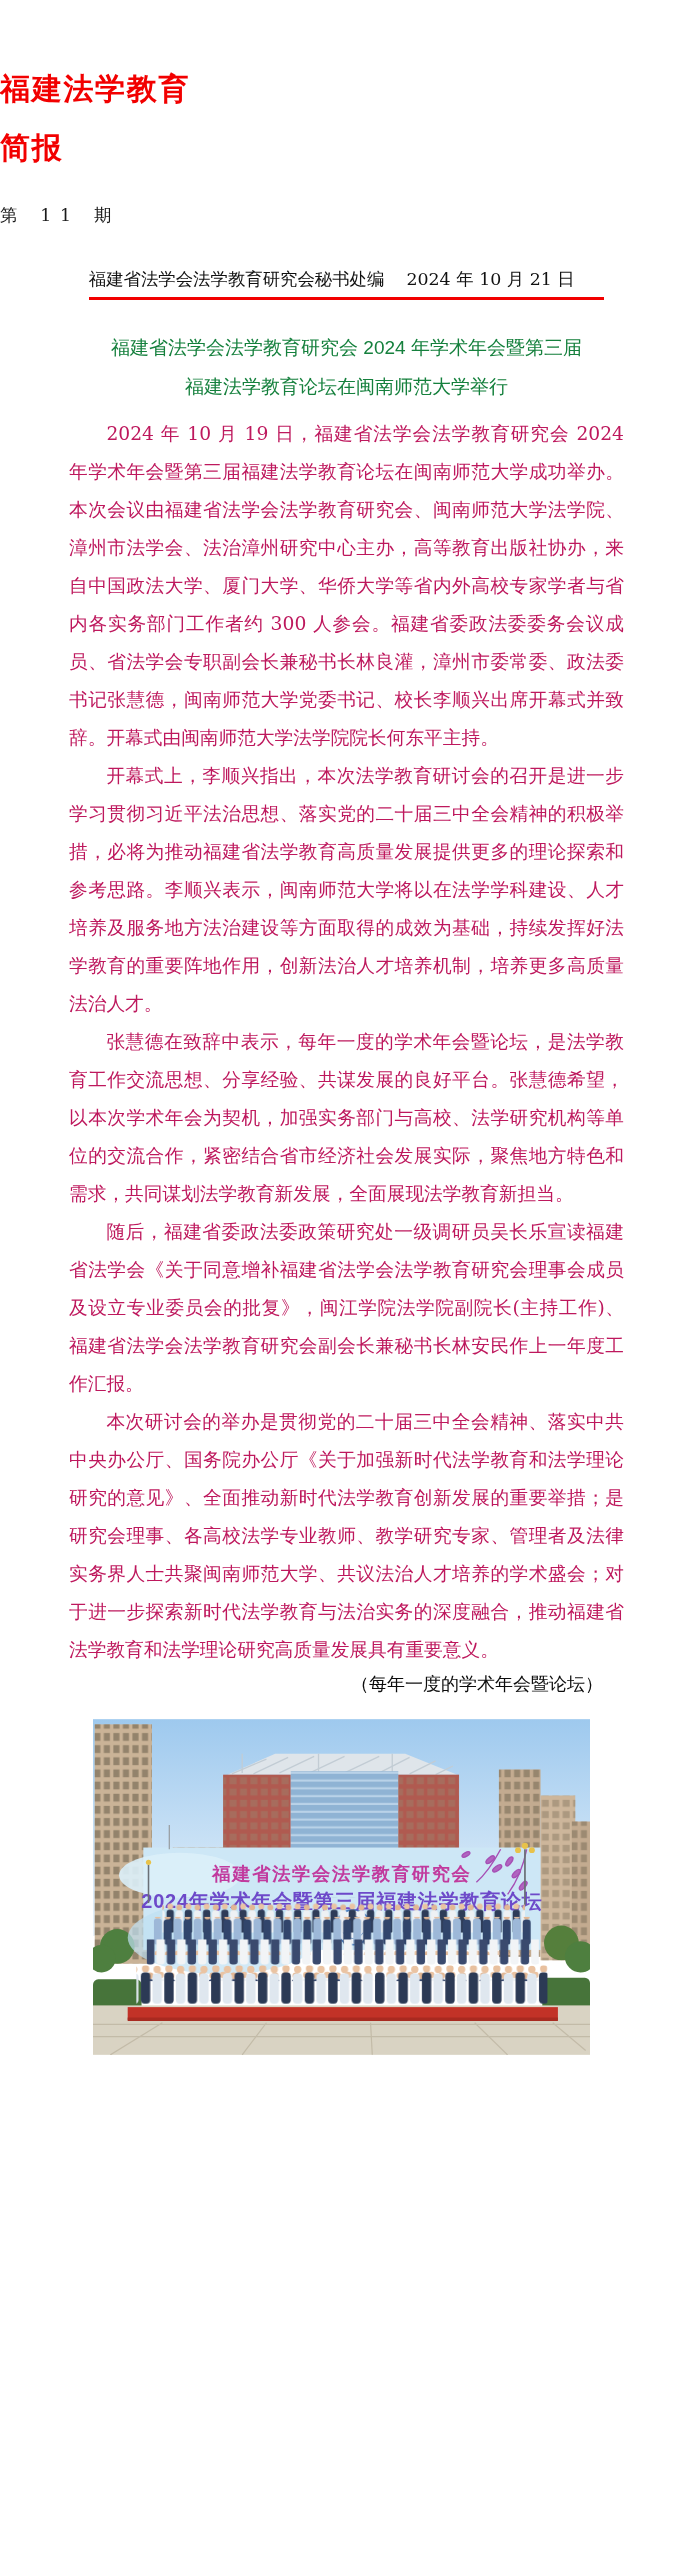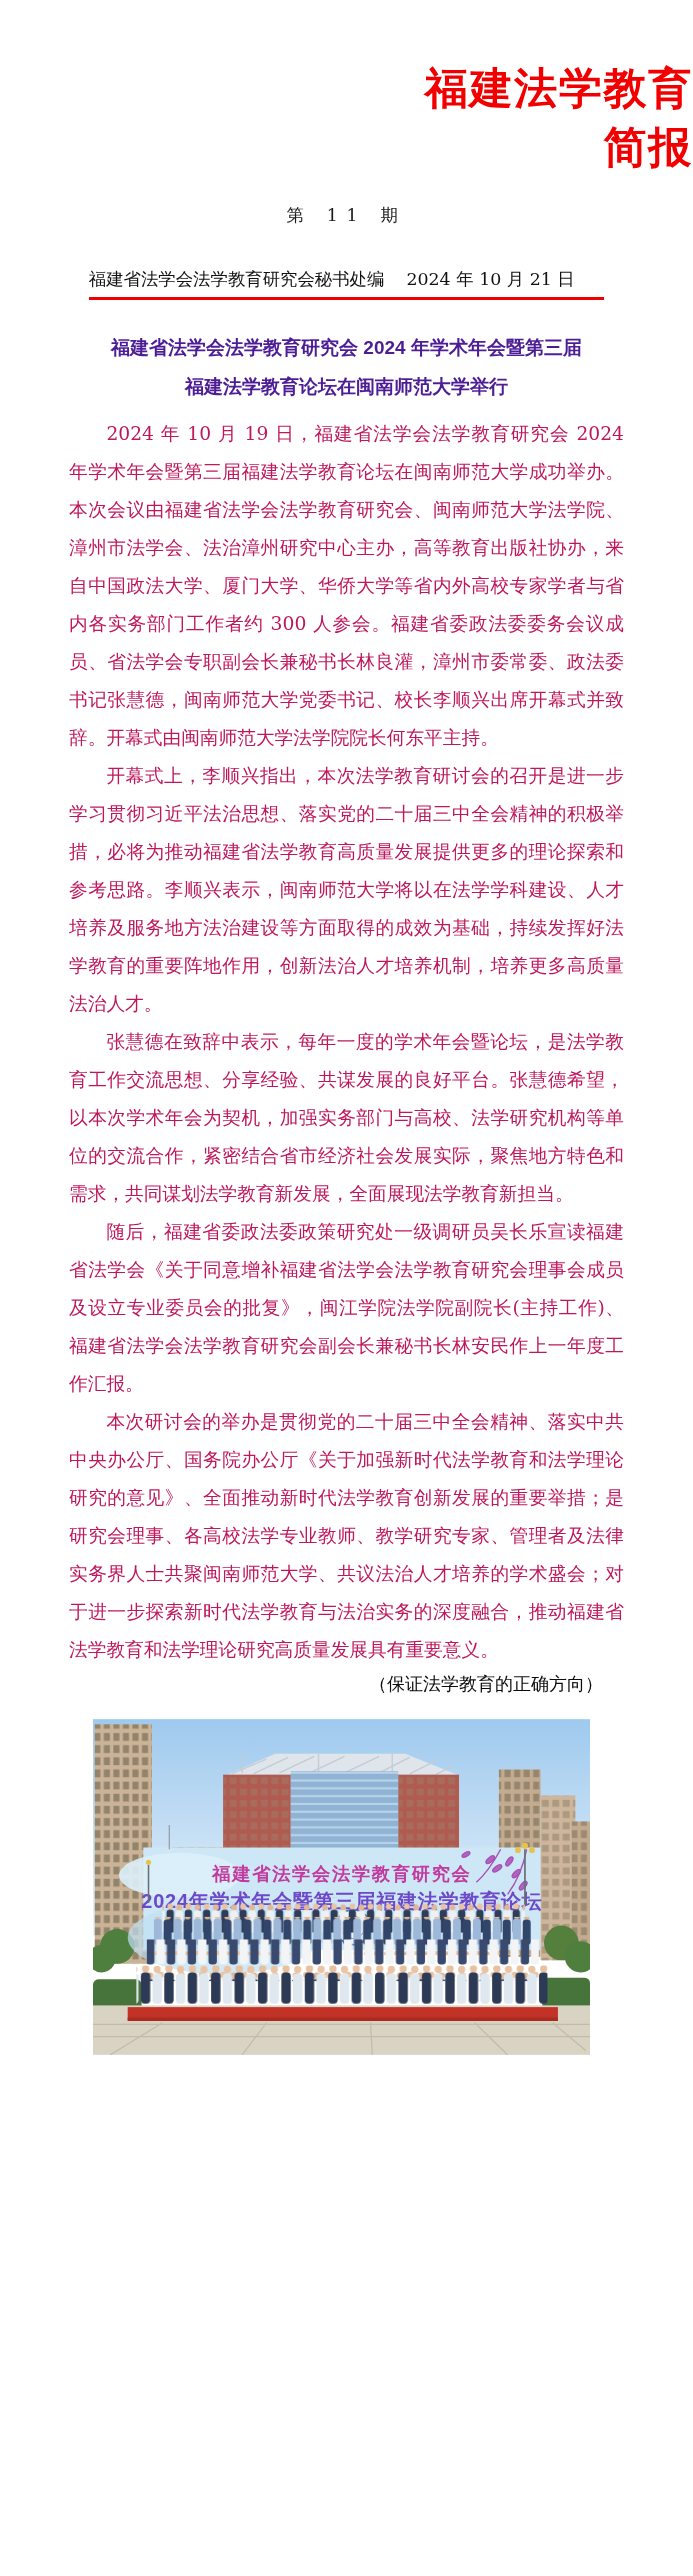--- a/index.html
+++ b/index.html
@@ -8,32 +8,31 @@
     width:693px;
     min-height:2576px;
     margin:0 auto;
     background:#ffffff;
     overflow:hidden;
   }
   
   .masthead{padding-top:59px;}
   .mast-title{
     margin:0;
-    text-align:right;
+    text-align:left;
     color:#f20000;
     font-family:"Liberation Sans",sans-serif;
     font-weight:bold;
-    font-size:43px;
+    font-size:30px;
     line-height:59px;
     letter-spacing:1.7px;
   }
   .mast-title span{display:block;}
   .issue{
     margin-top:26px;
-    text-align:center;
     font-family:"DejaVu Serif","Liberation Serif",serif;
     font-size:17.4px;
     letter-spacing:8.7px;
     color:#1a1a1a;
   }
   .pub-row{
     width:486px;
     margin:40px auto 0;
     padding:0 29.5px 6px 0;
     display:flex;
@@ -42,24 +41,24 @@
     font-size:17.4px;
     color:#111;
     border-bottom:3.5px solid #f20000;
   }
   
   .article{width:555px;margin:0 auto;}
   .art-title{
     margin:28px 0 8.7px;
     text-align:center;
     font-family:"Liberation Sans",sans-serif;
-    font-weight:bold;
+    font-weight:normal;
     font-size:19px;
     line-height:39px;
-    color:#4c1d95;
+    color:#15803d;
   }
   .art-title span{display:block;}
   .body-p{
     margin:0;
     font-family:"DejaVu Serif","Liberation Serif",serif;
     font-size:18.7px;
     line-height:38px;
     text-align:justify;
     text-indent:2em;
     color:#be185d;
@@ -113,21 +112,21 @@
       <span>福建省法学会法学教育研究会 2024 年学术年会暨第三届</span>
       <span>福建法学教育论坛在闽南师范大学举行</span>
     </h2>
 
     <p class="body-p">2024 年 10 月 19 日，福建省法学会法学教育研究会 2024 年学术年会暨第三届福建法学教育论坛在闽南师范大学成功举办。本次会议由福建省法学会法学教育研究会、闽南师范大学法学院、漳州市法学会、法治漳州研究中心主办，高等教育出版社协办，来自中国政法大学、厦门大学、华侨大学等省内外高校专家学者与省内各实务部门工作者约 300 人参会。福建省委政法委委务会议成员、省法学会专职副会长兼秘书长林良灌，漳州市委常委、政法委书记张慧德，闽南师范大学党委书记、校长李顺兴出席开幕式并致辞。开幕式由闽南师范大学法学院院长何东平主持。</p>
     <p class="body-p">开幕式上，李顺兴指出，本次法学教育研讨会的召开是进一步学习贯彻习近平法治思想、落实党的二十届三中全会精神的积极举措，必将为推动福建省法学教育高质量发展提供更多的理论探索和参考思路。李顺兴表示，闽南师范大学将以在法学学科建设、人才培养及服务地方法治建设等方面取得的成效为基础，持续发挥好法学教育的重要阵地作用，创新法治人才培养机制，培养更多高质量法治人才。</p>
     <p class="body-p">张慧德在致辞中表示，每年一度的学术年会暨论坛，是法学教育工作交流思想、分享经验、共谋发展的良好平台。张慧德希望，以本次学术年会为契机，加强实务部门与高校、法学研究机构等单位的交流合作，紧密结合省市经济社会发展实际，聚焦地方特色和需求，共同谋划法学教育新发展，全面展现法学教育新担当。</p>
     <p class="body-p">随后，福建省委政法委政策研究处一级调研员吴长乐宣读福建省法学会《关于同意增补福建省法学会法学教育研究会理事会成员及设立专业委员会的批复》，闽江学院法学院副院长(主持工作)、福建省法学会法学教育研究会副会长兼秘书长林安民作上一年度工作汇报。</p>
     <p class="body-p">本次研讨会的举办是贯彻党的二十届三中全会精神、落实中共中央办公厅、国务院办公厅《关于加强新时代法学教育和法学理论研究的意见》、全面推动新时代法学教育创新发展的重要举措；是研究会理事、各高校法学专业教师、教学研究专家、管理者及法律实务界人士共聚闽南师范大学、共议法治人才培养的学术盛会；对于进一步探索新时代法学教育与法治实务的深度融合，推动福建省法学教育和法学理论研究高质量发展具有重要意义。</p>
 
-    <p class="byline">（保证法学教育的正确方向）</p>
+    <p class="byline">（每年一度的学术年会暨论坛）</p>
 
     <figure class="photo">
       <svg width="497" height="336" viewBox="0 0 573 387" xmlns="http://www.w3.org/2000/svg">
         <defs>
           <linearGradient id="sky" x1="0" y1="0" x2="0" y2="1">
             <stop offset="0" stop-color="#9ec9ee"></stop>
             <stop offset="1" stop-color="#e9f3fb"></stop>
           </linearGradient>
           <pattern id="winA" width="11" height="14" patternUnits="userSpaceOnUse">
             <rect x="1.5" y="2" width="7" height="9" fill="#8a7a64" opacity="0.85"></rect>

